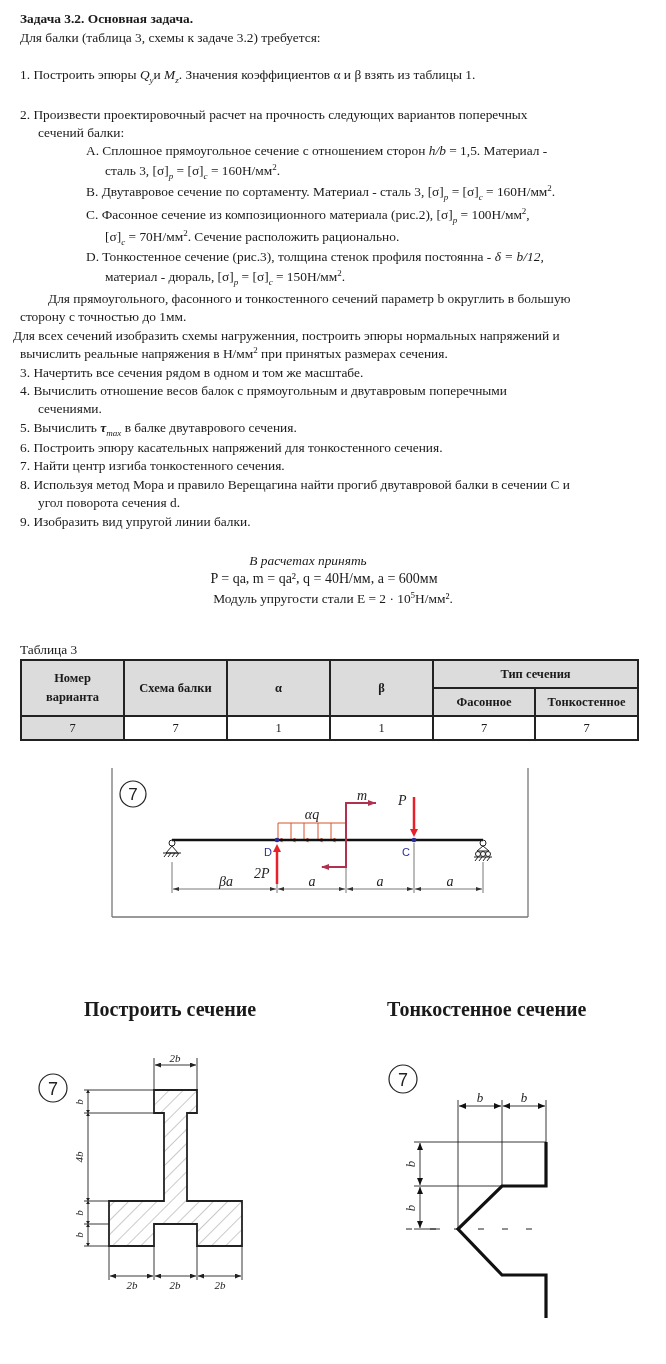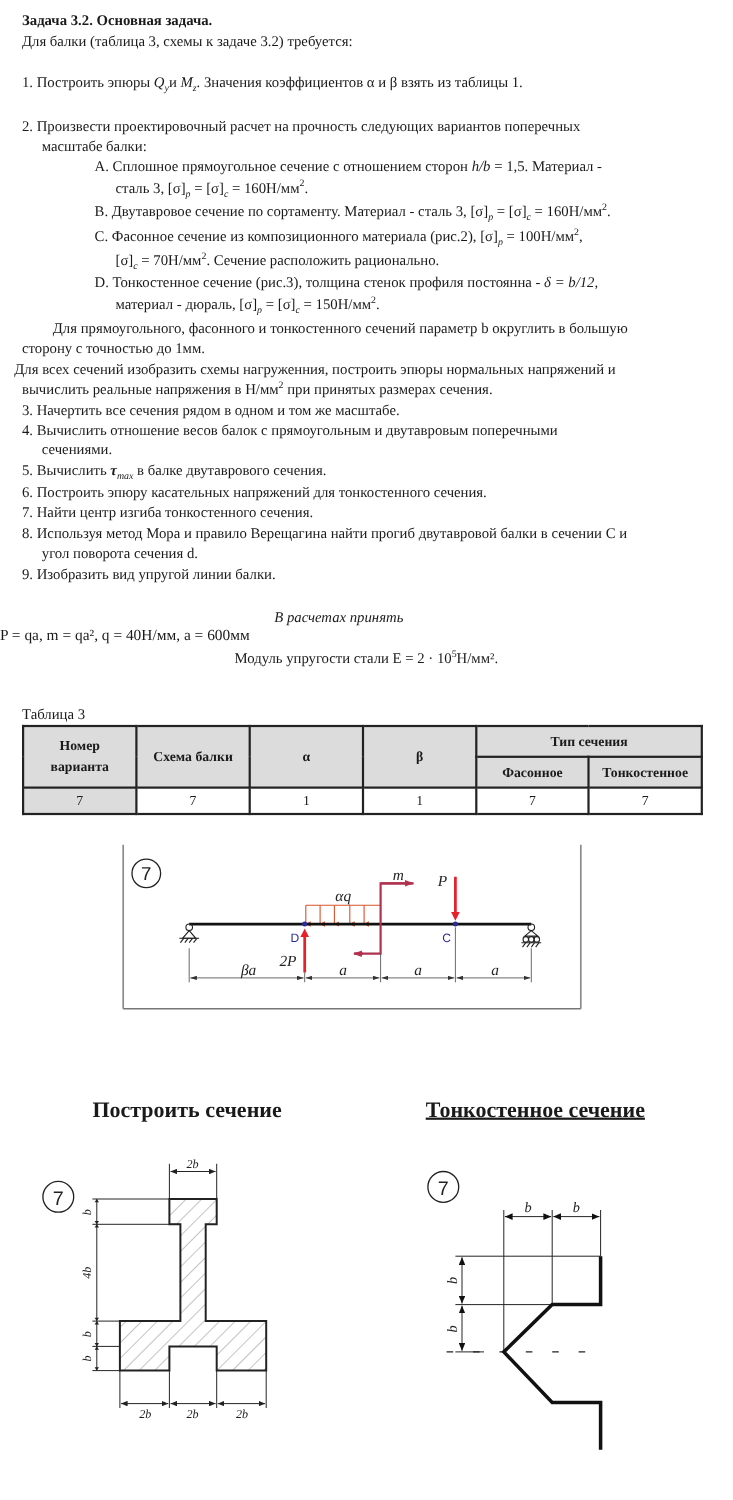--- a/index.html
+++ b/index.html
@@ -29,21 +29,21 @@
 <body>
 
 <div class="abs txt b" style="left:20px; top:10px;">Задача 3.2. Основная задача.</div>
 <div class="abs txt" style="left:20px; top:29px;">Для балки (таблица 3, схемы к задаче 3.2) требуется:</div>
 
 <div class="abs txt" style="left:20px; top:66px;">
   <span>1. Построить эпюры </span><span class="i">Q</span><sub class="i">y</sub><span>и </span><span class="i">M</span><sub class="i">z</sub><span>. Значения коэффициентов α и β взять из таблицы 1.</span>
 </div>
 
 <div class="abs txt" style="left:20px; top:106px;">2. Произвести проектировочный расчет на прочность следующих вариантов поперечных</div>
-<div class="abs txt" style="left:38px; top:124px;">масштабе балки:</div>
+<div class="abs txt" style="left:38px; top:124px;">сечений балки:</div>
 
 <div class="abs txt" style="left:86px; top:142px;">
   <span>A.  Сплошное прямоугольное сечение с отношением сторон </span><span class="i">h/b</span><span> = 1,5. Материал -</span>
 </div>
 <div class="abs txt" style="left:105px; top:162px;">
   <span>сталь 3, [σ]</span><sub class="i">p</sub><span> = [σ]</span><sub class="i">c</sub><span> = 160Н/мм</span><sup>2</sup><span>.</span>
 </div>
 
 <div class="abs txt" style="left:86px; top:183px;">
   <span>B.  Двутавровое сечение по сортаменту. Материал - сталь 3, [σ]</span><sub class="i">p</sub><span> = [σ]</span><sub class="i">c</sub><span> = 160Н/мм</span><sup>2</sup><span>.</span>
@@ -75,21 +75,21 @@
 <div class="abs txt" style="left:20px; top:419px;">
   <span>5. Вычислить </span><span class="i b">τ</span><sub class="i">max</sub><span> в балке двутаврового сечения.</span>
 </div>
 <div class="abs txt" style="left:20px; top:439px;">6. Построить эпюру касательных напряжений для тонкостенного сечения.</div>
 <div class="abs txt" style="left:20px; top:457px;">7. Найти центр изгиба тонкостенного сечения.</div>
 <div class="abs txt" style="left:20px; top:476px;">8. Используя метод Мора и правило Верещагина найти прогиб двутавровой балки в сечении C и</div>
 <div class="abs txt" style="left:38px; top:494px;">угол поворота сечения d.</div>
 <div class="abs txt" style="left:20px; top:513px;">9. Изобразить вид упругой линии балки.</div>
 
 <div class="abs txt i" style="left:0; width:616px; text-align:center; top:552px;">В расчетах принять</div>
-<div class="abs txt" style="left:0; width:648px; top:570px; font-size:14px;">P = qa, m = qa², q = 40Н/мм, a = 600мм</div>
+<div class="abs txt" style="left:0; width:648px; text-align:center; top:570px; font-size:14px;">P = qa, m = qa², q = 40Н/мм, a = 600мм</div>
 <div class="abs txt" style="left:0; width:666px; text-align:center; top:590px;">
   <span>Модуль упругости стали E = 2 · 10</span><sup>5</sup><span>Н/мм².</span>
 </div>
 
 <div class="abs txt tbl-caption">Таблица 3</div>
 <table class="t3">
   <colgroup>
     <col style="width:103px">
       <col style="width:103px">
       <col style="width:103px">
@@ -212,21 +212,21 @@
   </g>
   <g font-family="Liberation Serif, serif" font-style="italic" font-size="14" fill="#222" text-anchor="middle">
     <text x="226" y="886">βa</text>
     <text x="312" y="886">a</text>
     <text x="380" y="886">a</text>
     <text x="450" y="886">a</text>
   </g>
 </svg>
 
 <div class="abs txt sec-title" style="left:84px; top:1000px;">Построить сечение</div>
-<div class="abs txt sec-title" style="left:387px; top:1000px;text-decoration:underline;">Тонкостенное сечение</div>
+<div class="abs txt sec-title" style="left:387px; top:1000px;">Тонкостенное сечение</div>
 
 <svg class="abs" style="left:20px; top:1040px;" width="250" height="260" viewBox="20 1040 250 260">
   <defs>
     <pattern id="hatch" patternUnits="userSpaceOnUse" width="10" height="10" patternTransform="rotate(45)">
       <line x1="0" y1="0" x2="0" y2="10" stroke="#777" stroke-width="0.8"></line>
     </pattern>
     <marker id="dimA" markerWidth="6" markerHeight="5" refX="6" refY="2.5" orient="auto" markerUnits="userSpaceOnUse">
       <path d="M0,0 L6,2.5 L0,5 z" fill="#222"></path>
     </marker>
     <marker id="dimAs" markerWidth="6" markerHeight="5" refX="0" refY="2.5" orient="auto" markerUnits="userSpaceOnUse">

